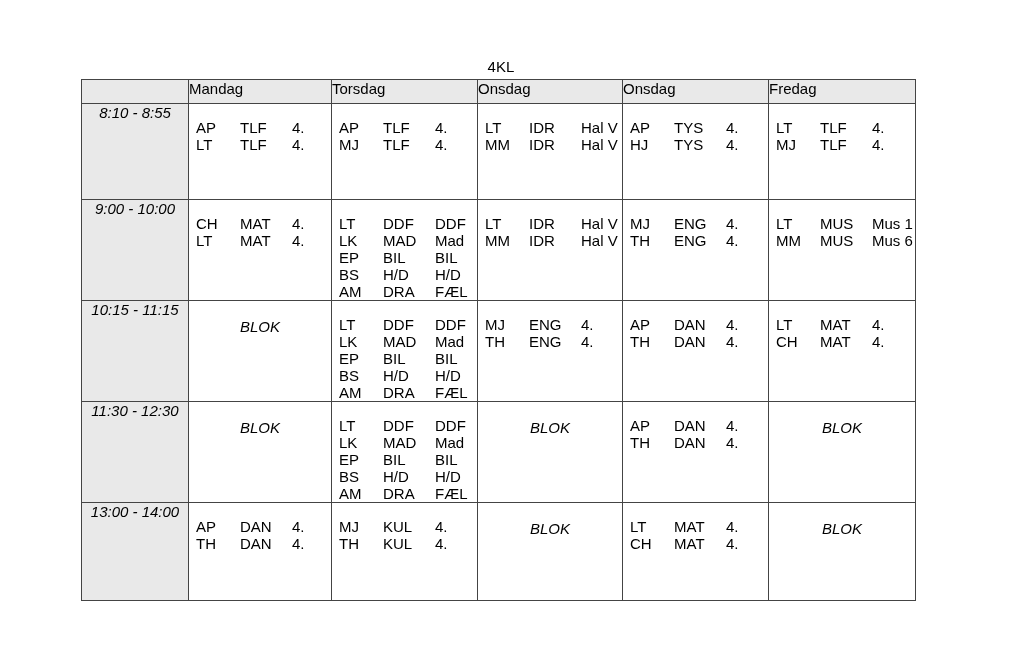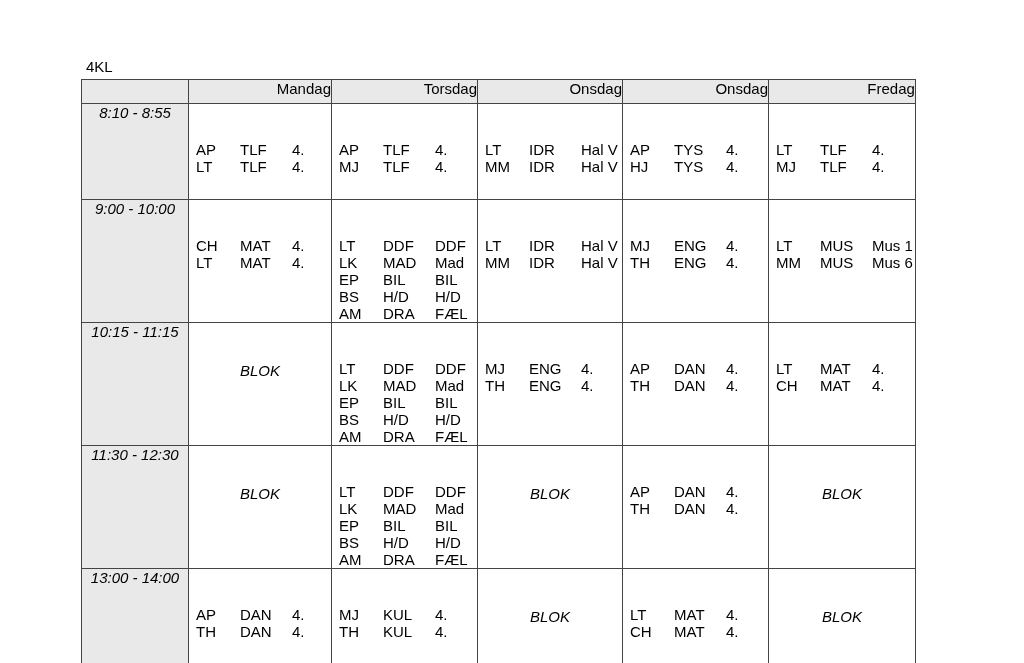--- a/index.html
+++ b/index.html
@@ -15,50 +15,51 @@
     color:var(--text);
     font-family:"Liberation Sans", sans-serif;
     position:relative;
     overflow:hidden;
   }
   .page{position:absolute;left:81px;top:58px;}
   .class-title{
     font-size:15px;
     line-height:18px;
     margin:0 0 3px 5px;
+    text-align:center;
   }
   table.timetable{
     border-collapse:collapse;
     table-layout:fixed;
   }
   table.timetable th,
   table.timetable td{
     border:1px solid var(--border);
     padding:0;
     vertical-align:top;
     font-weight:400;
   }
   thead th{
     height:23px;
     background:var(--shaded-bg);
     font-size:15px;
-    text-align:right;
+    text-align:left;
     vertical-align:middle;
   }
   th.time{
     background:var(--shaded-bg);
     font-size:15px;
     text-align:center;
     vertical-align:middle;
     height:95px;
     font-style:italic;
   }
   tbody tr:last-child th.time{height:97px;}
   td.cell{background:#ffffff;font-size:15px;}
-  .cell-inner{padding-top:5px;margin-top:32px;}
+  .cell-inner{padding-top:15px;}
   .lesson{
     display:grid;
     grid-template-columns:44px 52px 1fr;
     padding:0 2px 0 7px;
     line-height:17px;
     white-space:nowrap;
   }
   .block{
     text-align:center;
     line-height:17px;

